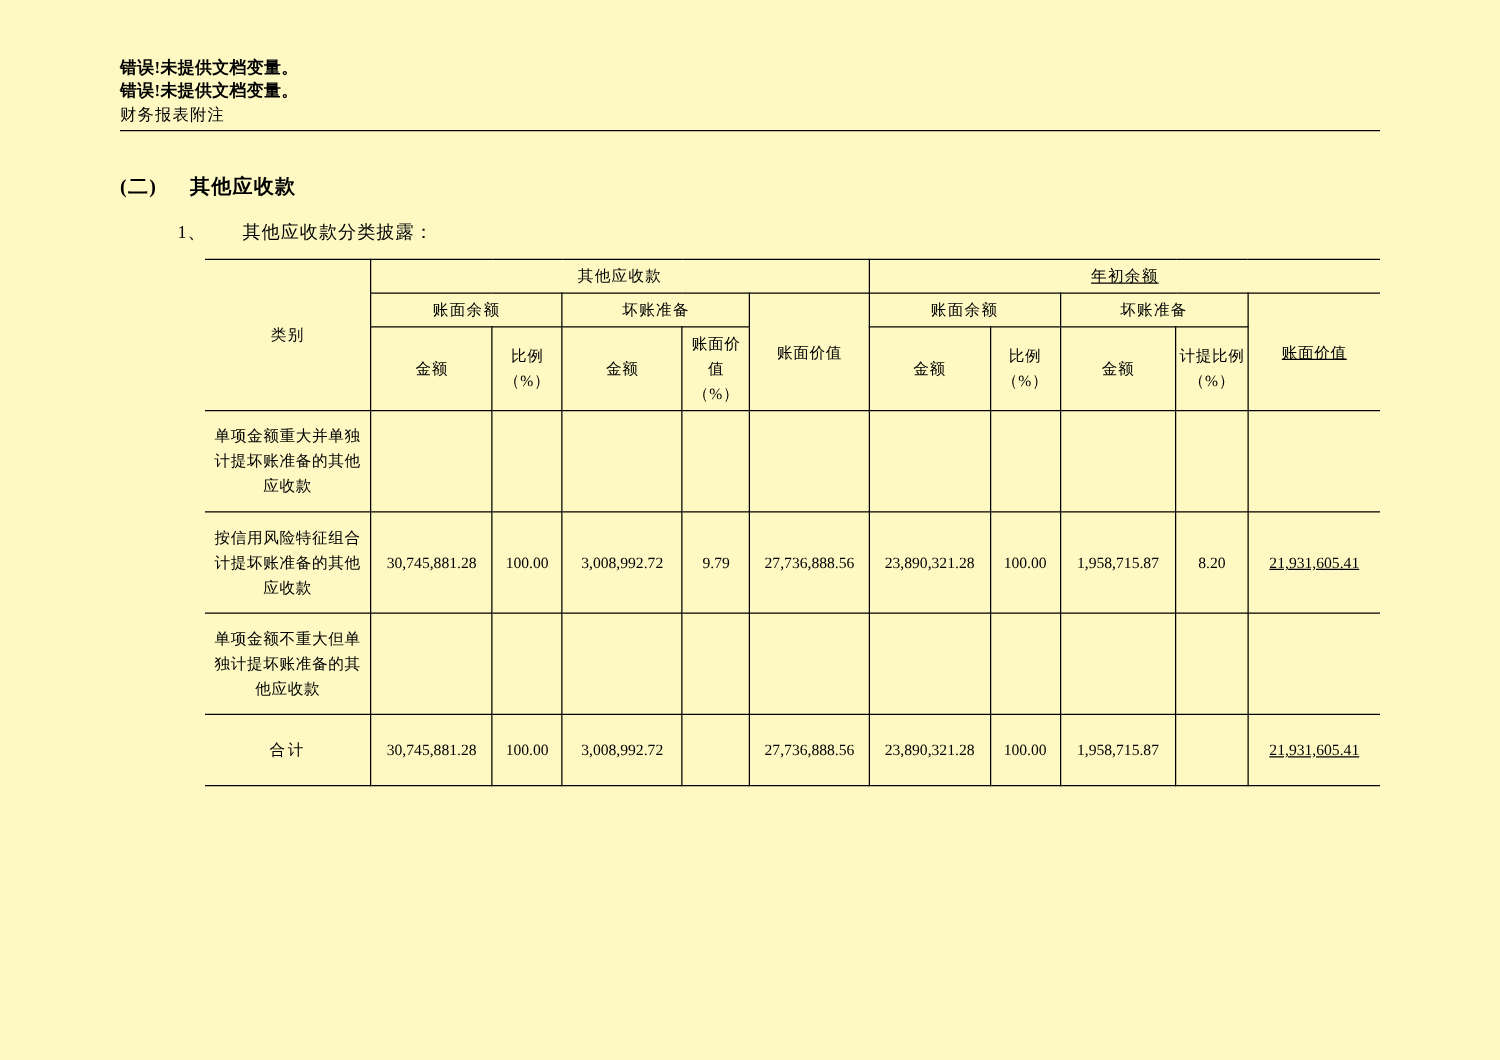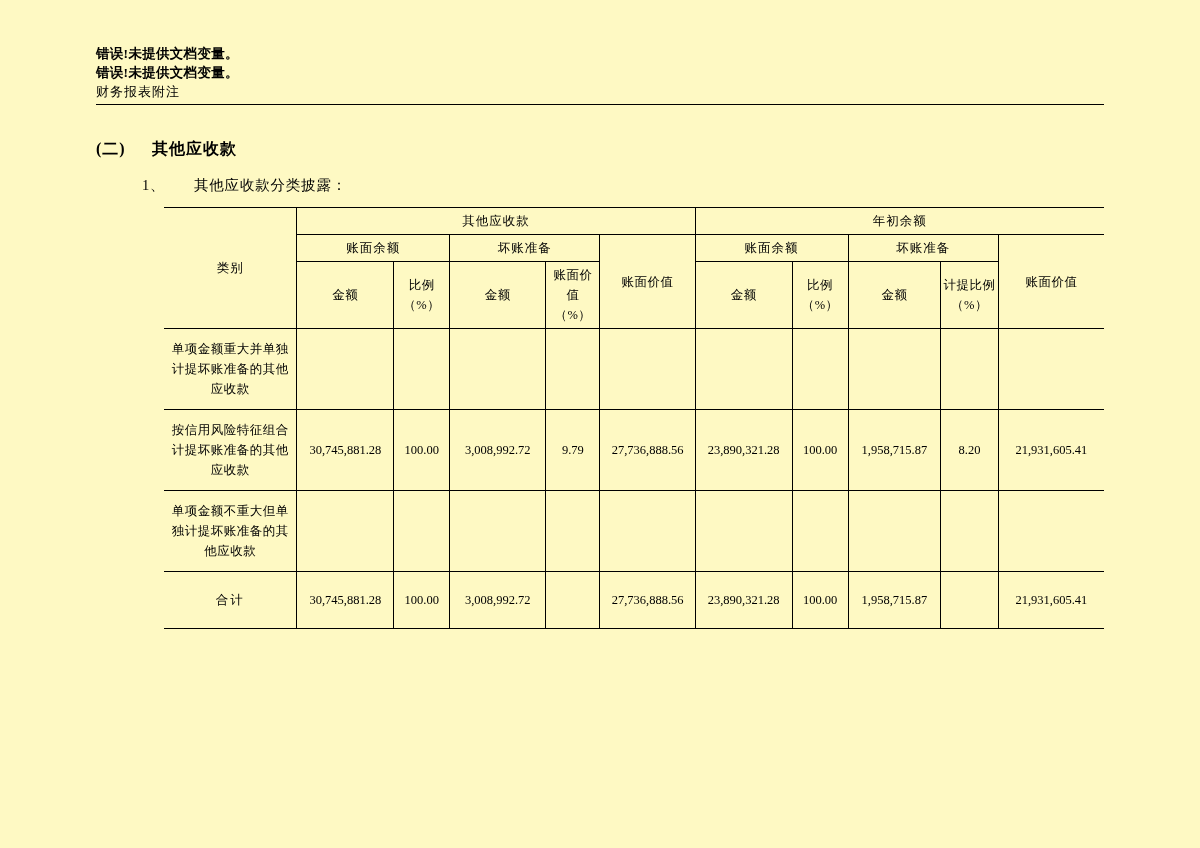--- a/index.html
+++ b/index.html
@@ -84,21 +84,21 @@
     padding: 3px 2px;
     line-height: 20px;
   }
   table.fin .topline {
     border-top: 1.6px solid #000;
   }
   table.fin .botline {
     border-bottom: 1.6px solid #000;
   }
   .noleft { border-left: none !important; }
-  .noright { border-right: none !important; }
+  .noright { border-right: none !important; text-decoration: underline; }
   .cat-cell {
     text-align: left;
     padding-left: 10px;
     padding-right: 8px;
     line-height: 26px;
     letter-spacing: 0.5px;
   }
   .cat-head {
     text-align: center;
     padding: 0;

